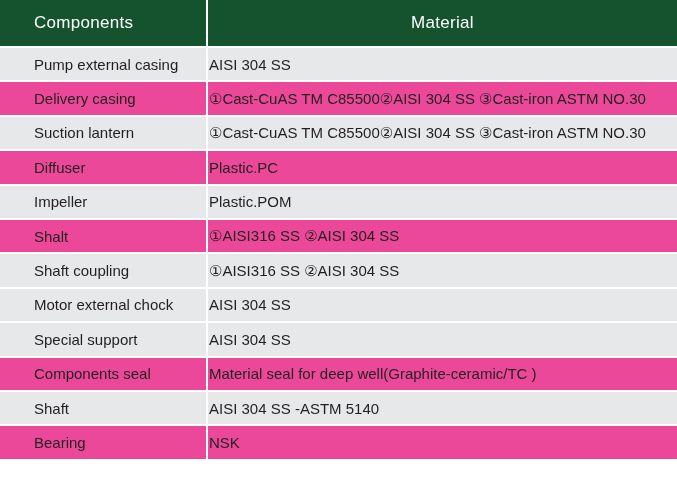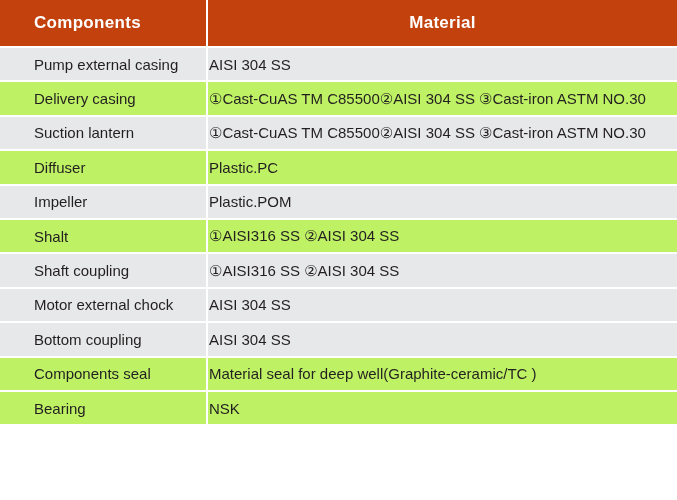--- a/index.html
+++ b/index.html
@@ -15,24 +15,24 @@
   }
   .spec-table {
     width: 677px;
     border-collapse: collapse;
     table-layout: fixed;
   }
   .spec-table col.c-comp { width: 207px; }
   .spec-table col.c-mat  { width: 470px; }
 
   .spec-table thead th {
-    background: #c2410c;
+    background: #14532d;
     color: #ffffff;
     font-size: 17px;
-    font-weight: bold;
+    font-weight: normal;
     letter-spacing: 0.3px;
     height: 44px;
     vertical-align: middle;
     border-right: 2px solid #ffffff;
     border-bottom: 2px solid #ffffff;
   }
   .spec-table thead th.th-comp {
     text-align: left;
     padding-left: 34px;
   }
@@ -55,21 +55,21 @@
   .spec-table tbody td.td-comp {
     padding-left: 34px;
   }
   .spec-table tbody td.td-mat {
     border-right: none;
   }
   .spec-table tbody tr.shade td {
     background: #e7e8e9;
   }
   .spec-table tbody tr.plain td {
-    background: #bef264;
+    background: #ec4899;
   }
   .spec-table tbody tr:last-child td {
     border-bottom: none;
   }
 </style>
 </head>
 <body>
 
 <table class="spec-table">
   <colgroup>
@@ -109,25 +109,29 @@
       </tr>
       <tr class="shade">
         <td class="td-comp">Shaft coupling</td>
         <td class="td-mat">①AISI316 SS ②AISI 304 SS</td>
       </tr>
       <tr class="shade">
         <td class="td-comp">Motor external chock</td>
         <td class="td-mat">AISI 304 SS</td>
       </tr>
       <tr class="shade">
-        <td class="td-comp">Bottom coupling</td>
+        <td class="td-comp">Special support</td>
         <td class="td-mat">AISI 304 SS</td>
       </tr>
       <tr class="plain">
         <td class="td-comp">Components seal</td>
         <td class="td-mat">Material seal for deep well(Graphite-ceramic/TC )</td>
+      </tr>
+      <tr class="shade">
+        <td class="td-comp">Shaft</td>
+        <td class="td-mat">AISI 304 SS -ASTM 5140</td>
       </tr>
       <tr class="plain">
         <td class="td-comp">Bearing</td>
         <td class="td-mat">NSK</td>
       </tr>
     </tbody>
 </table>
 
 </body></html>

